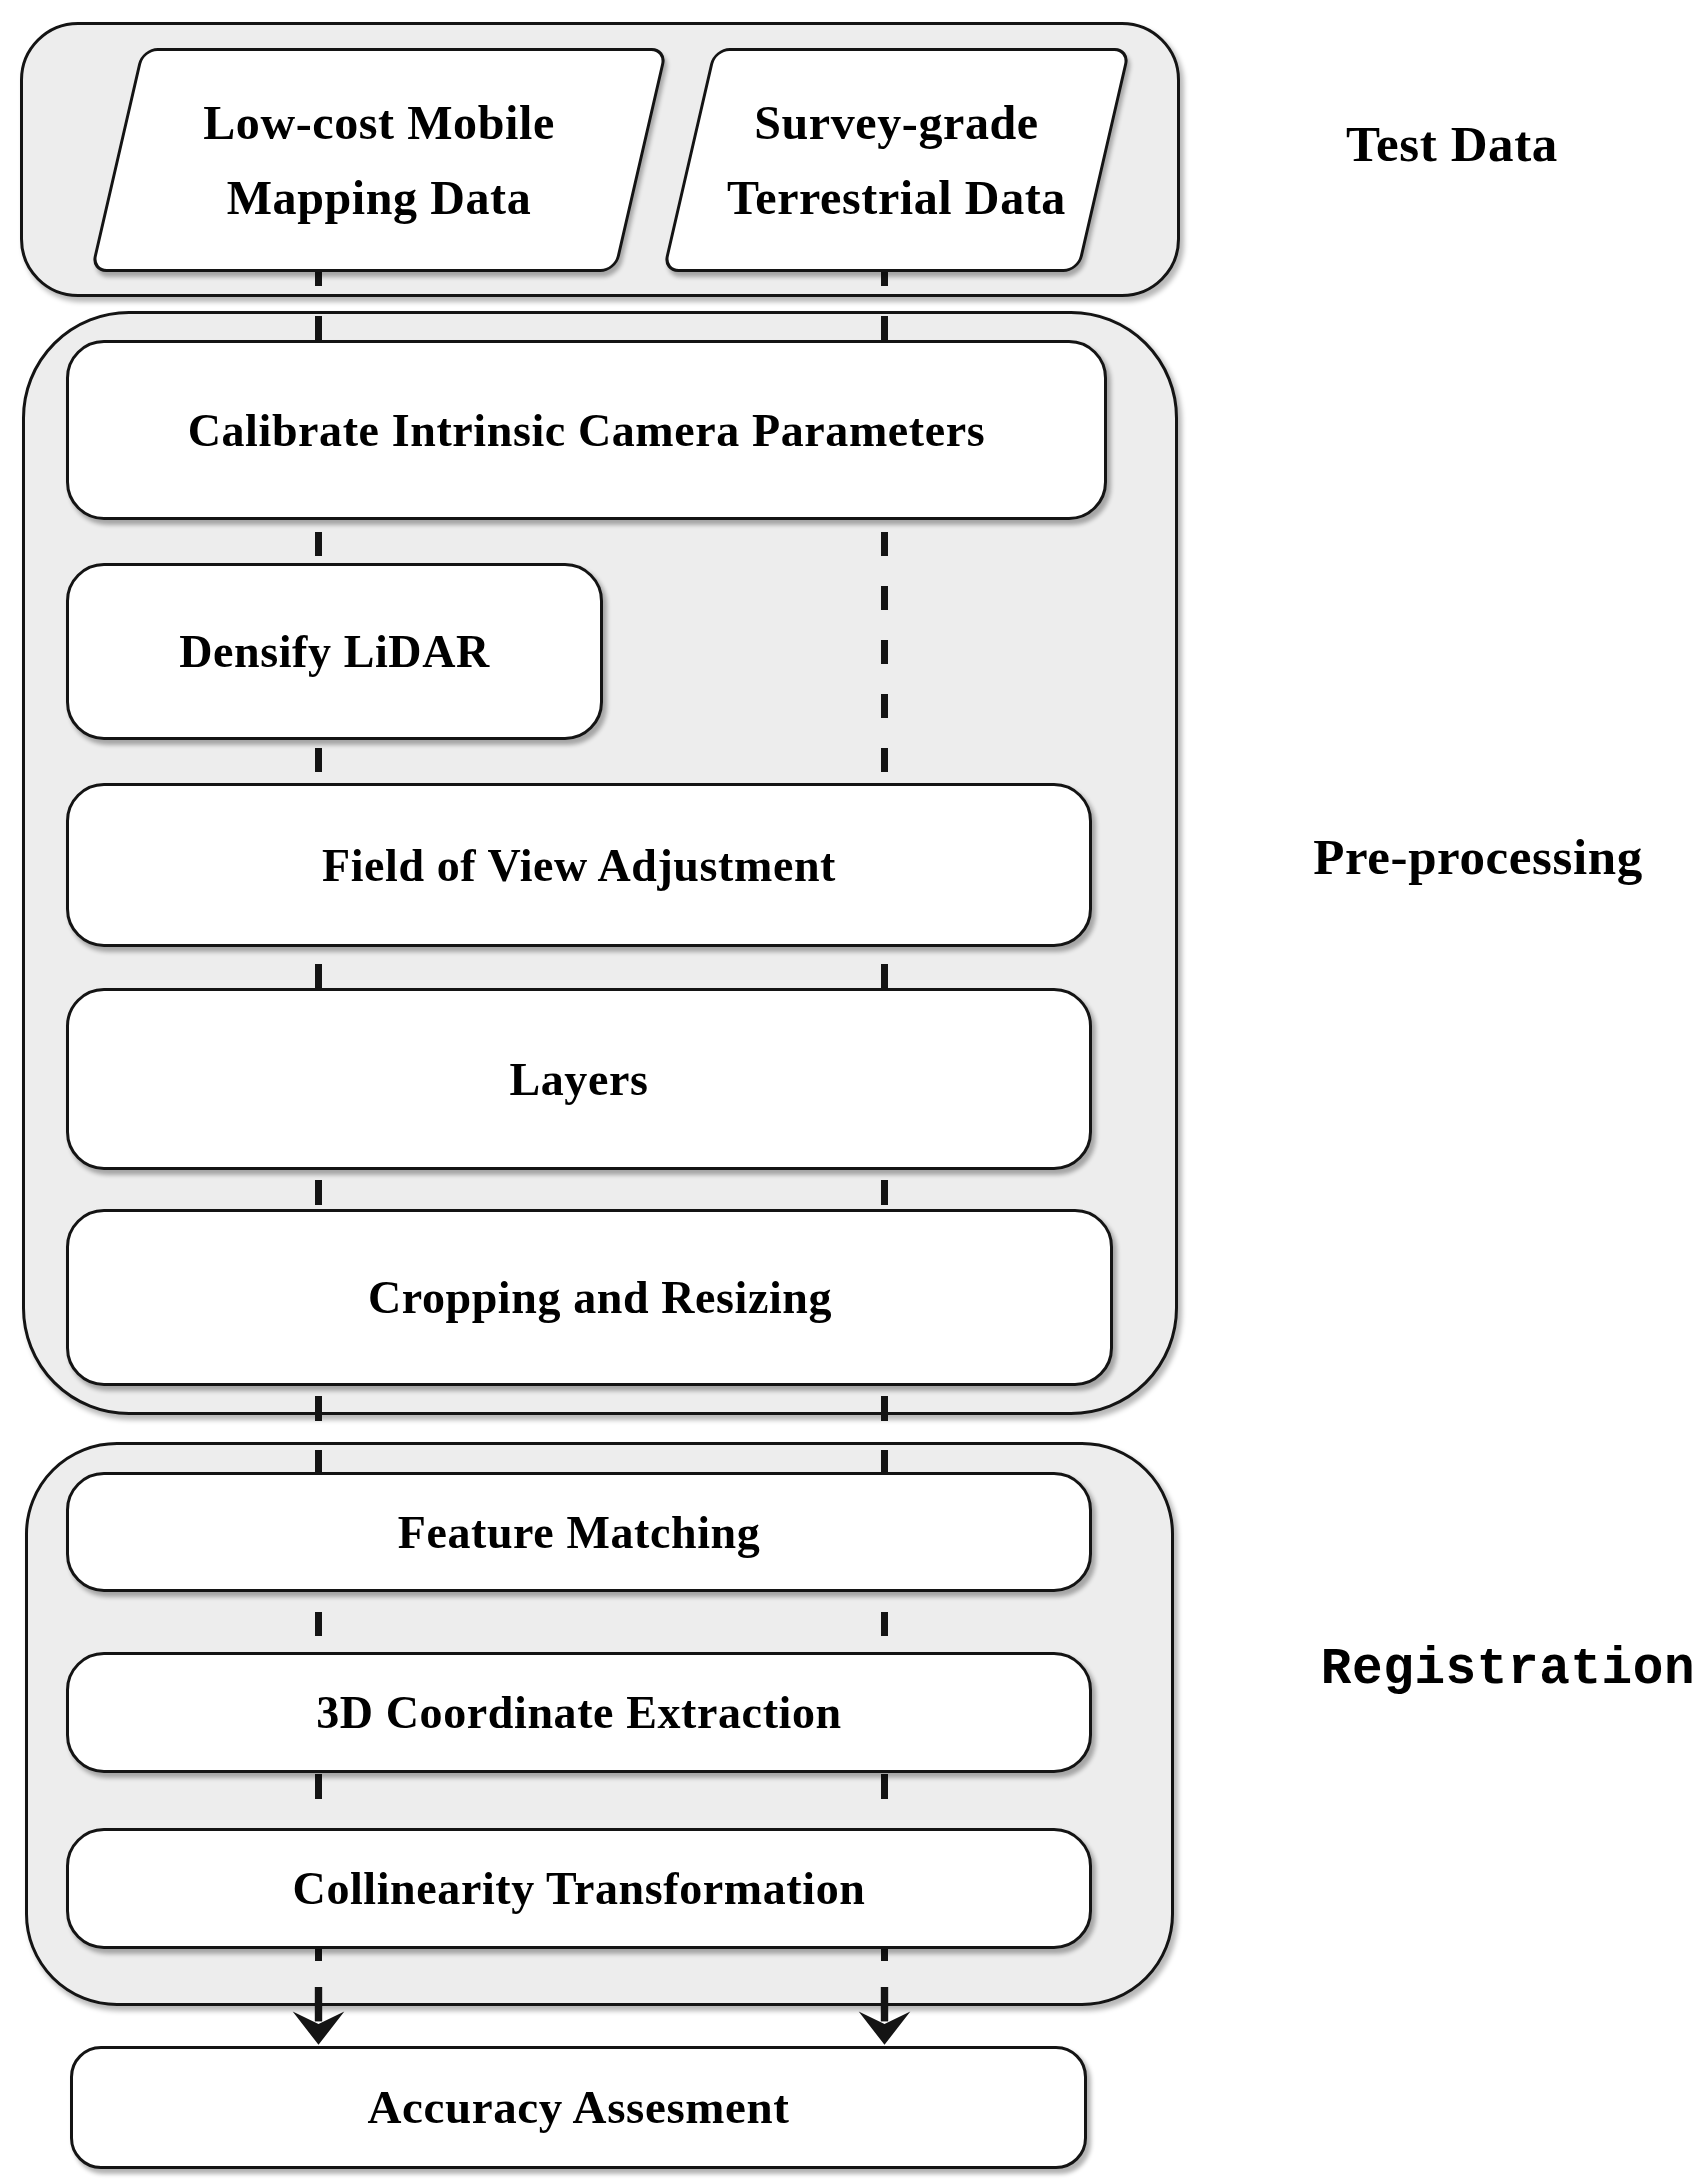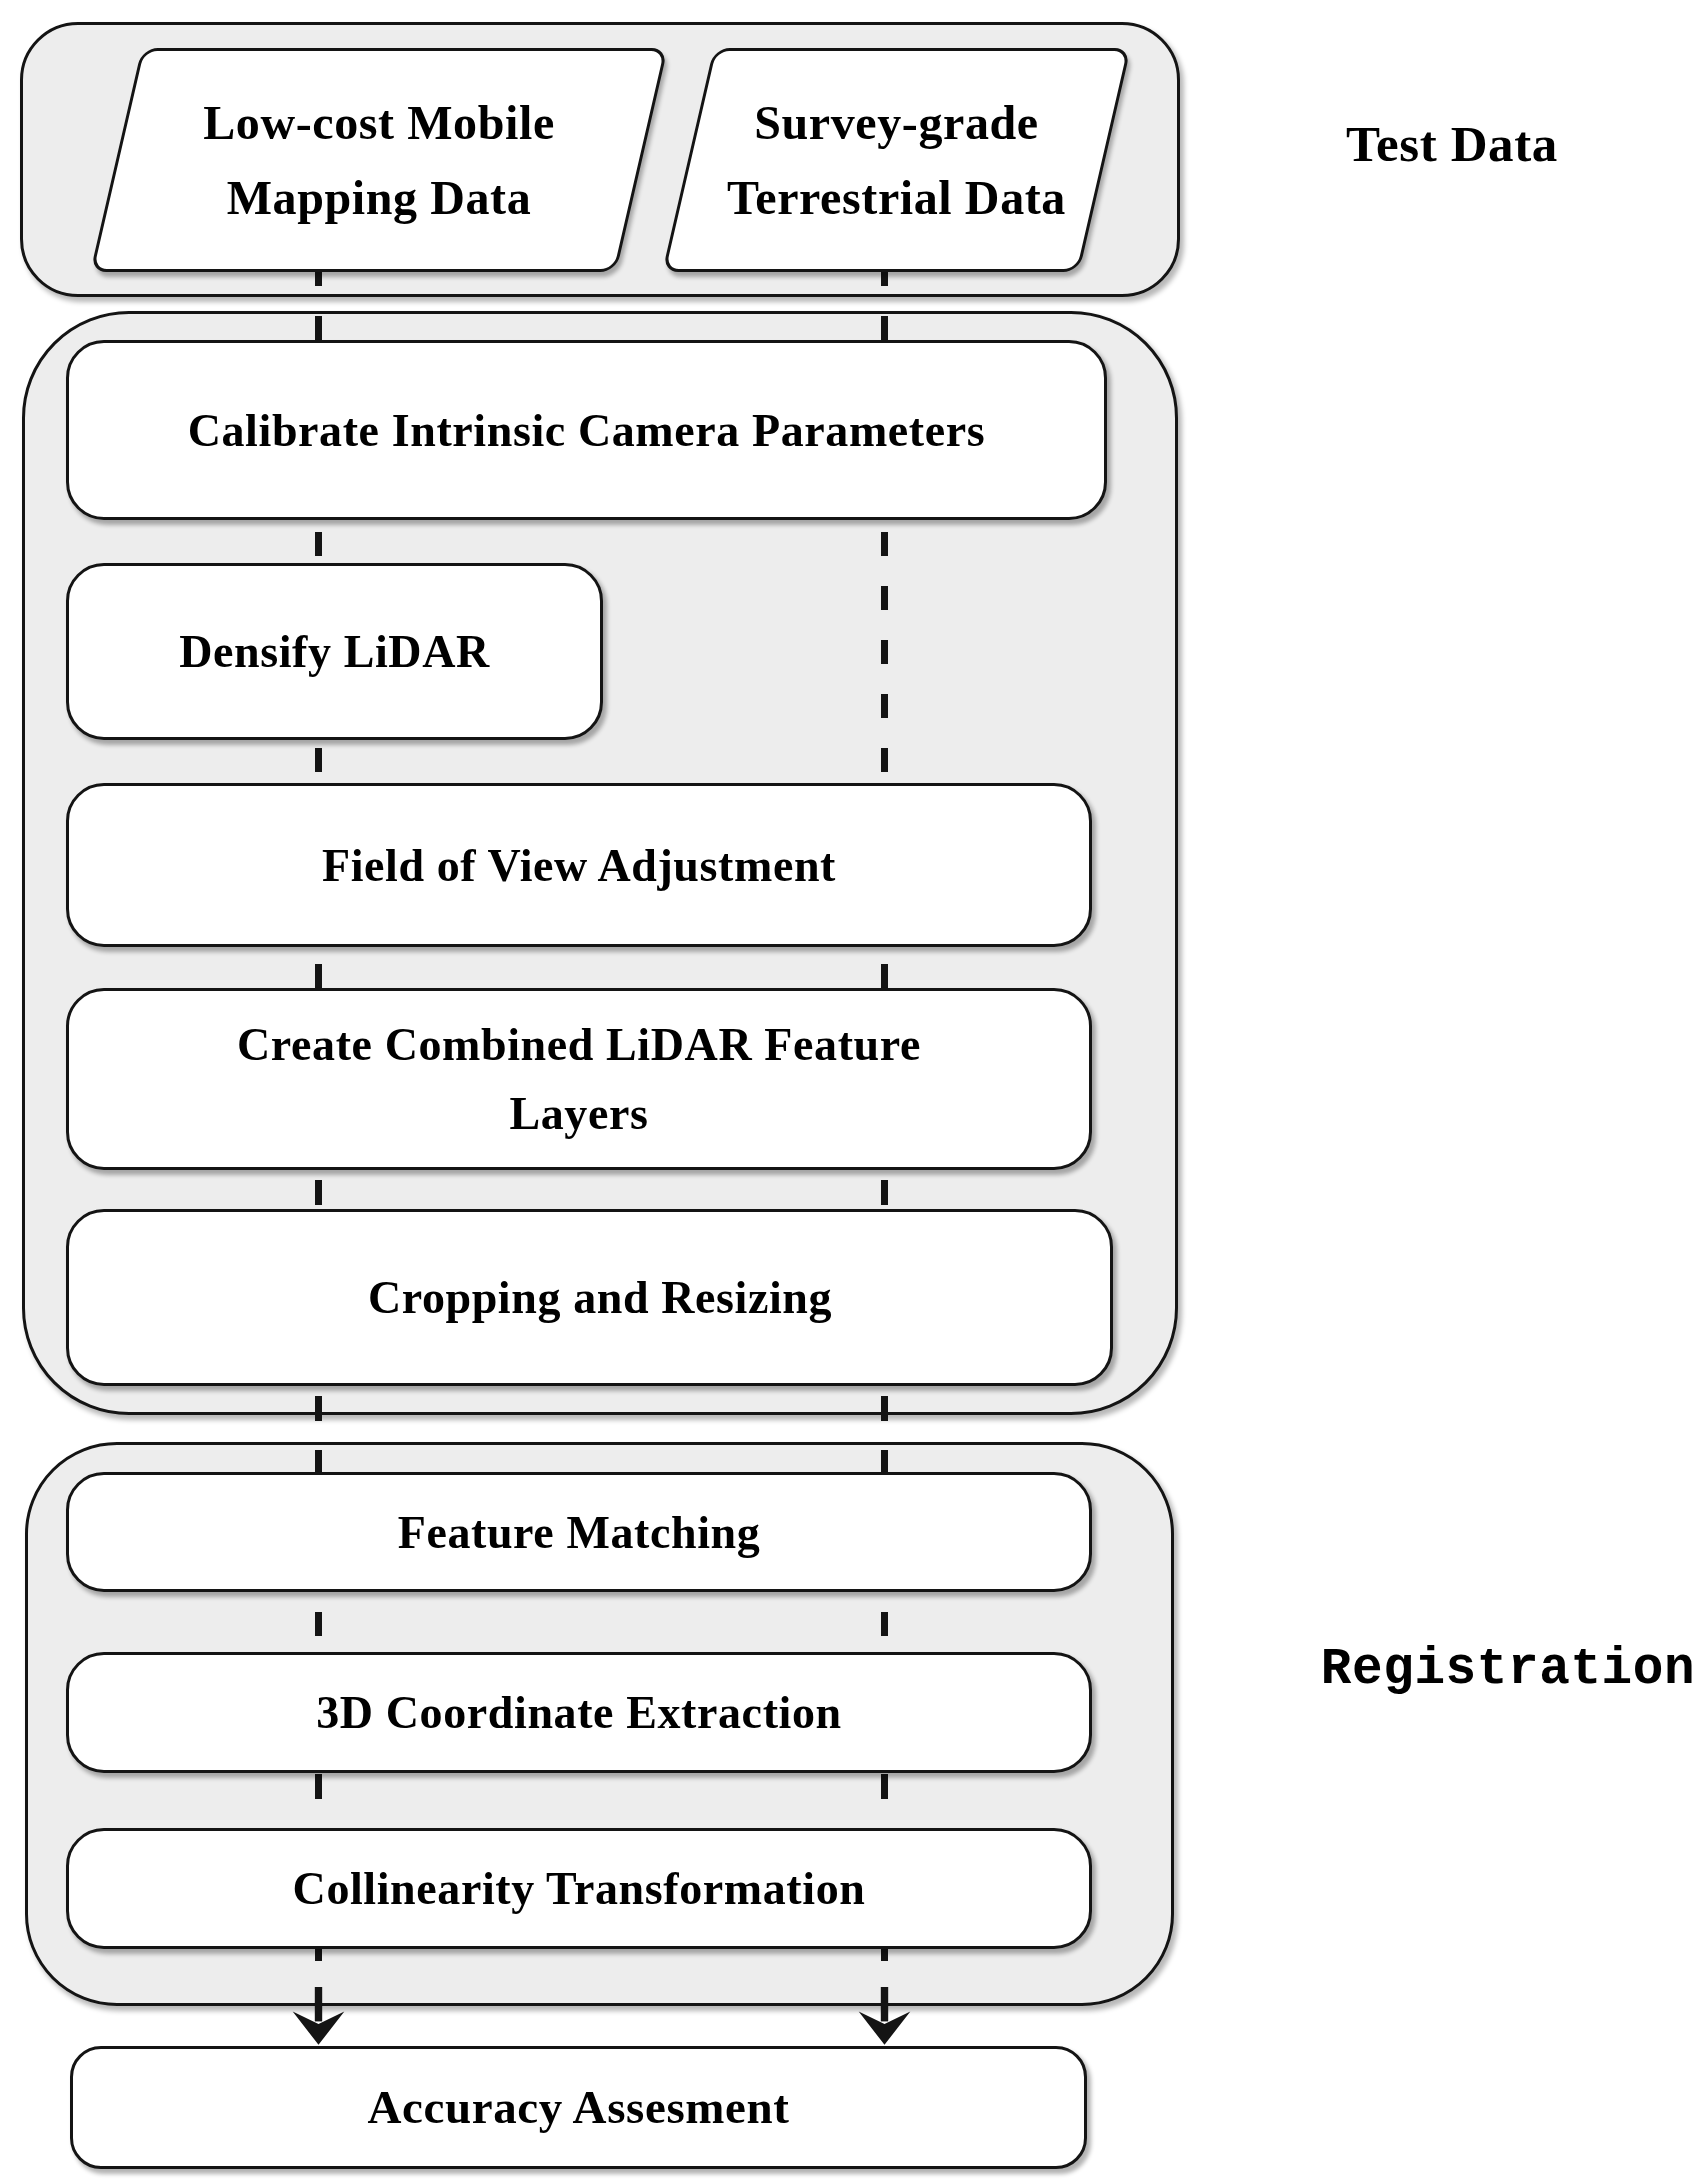--- a/index.html
+++ b/index.html
@@ -156,21 +156,20 @@
   <div class="node" id="box-calibrate">
     <span class="tline">Calibrate Intrinsic Camera Parameters</span>
   </div>
   <div class="node" id="box-densify">
     <span class="tline">Densify LiDAR</span>
   </div>
   <div class="node" id="box-fov">
     <span class="tline">Field of View Adjustment</span>
   </div>
   <div class="node" id="box-create">
-    <span class="tline">Create Combined LiDAR Feature</span>
     <span class="tline">Layers</span>
   </div>
   <div class="node" id="box-cropping">
     <span class="tline">Cropping and Resizing</span>
   </div>
 
   <div class="node" id="box-feature">
     <span class="tline">Feature Matching</span>
   </div>
   <div class="node" id="box-coord">
@@ -178,16 +177,17 @@
   </div>
   <div class="node" id="box-collinearity">
     <span class="tline">Collinearity Transformation</span>
   </div>
 
   <div class="node" id="box-accuracy">
     <span class="tline">Accuracy Assesment</span>
   </div>
 
   <div class="stage-label" id="label-test">Test Data</div>
+  <div class="stage-label" id="label-pre">Pre-processing</div>
   <div class="stage-label" id="label-reg">Registration</div>
 
 </div>
 
 
 </body></html>

